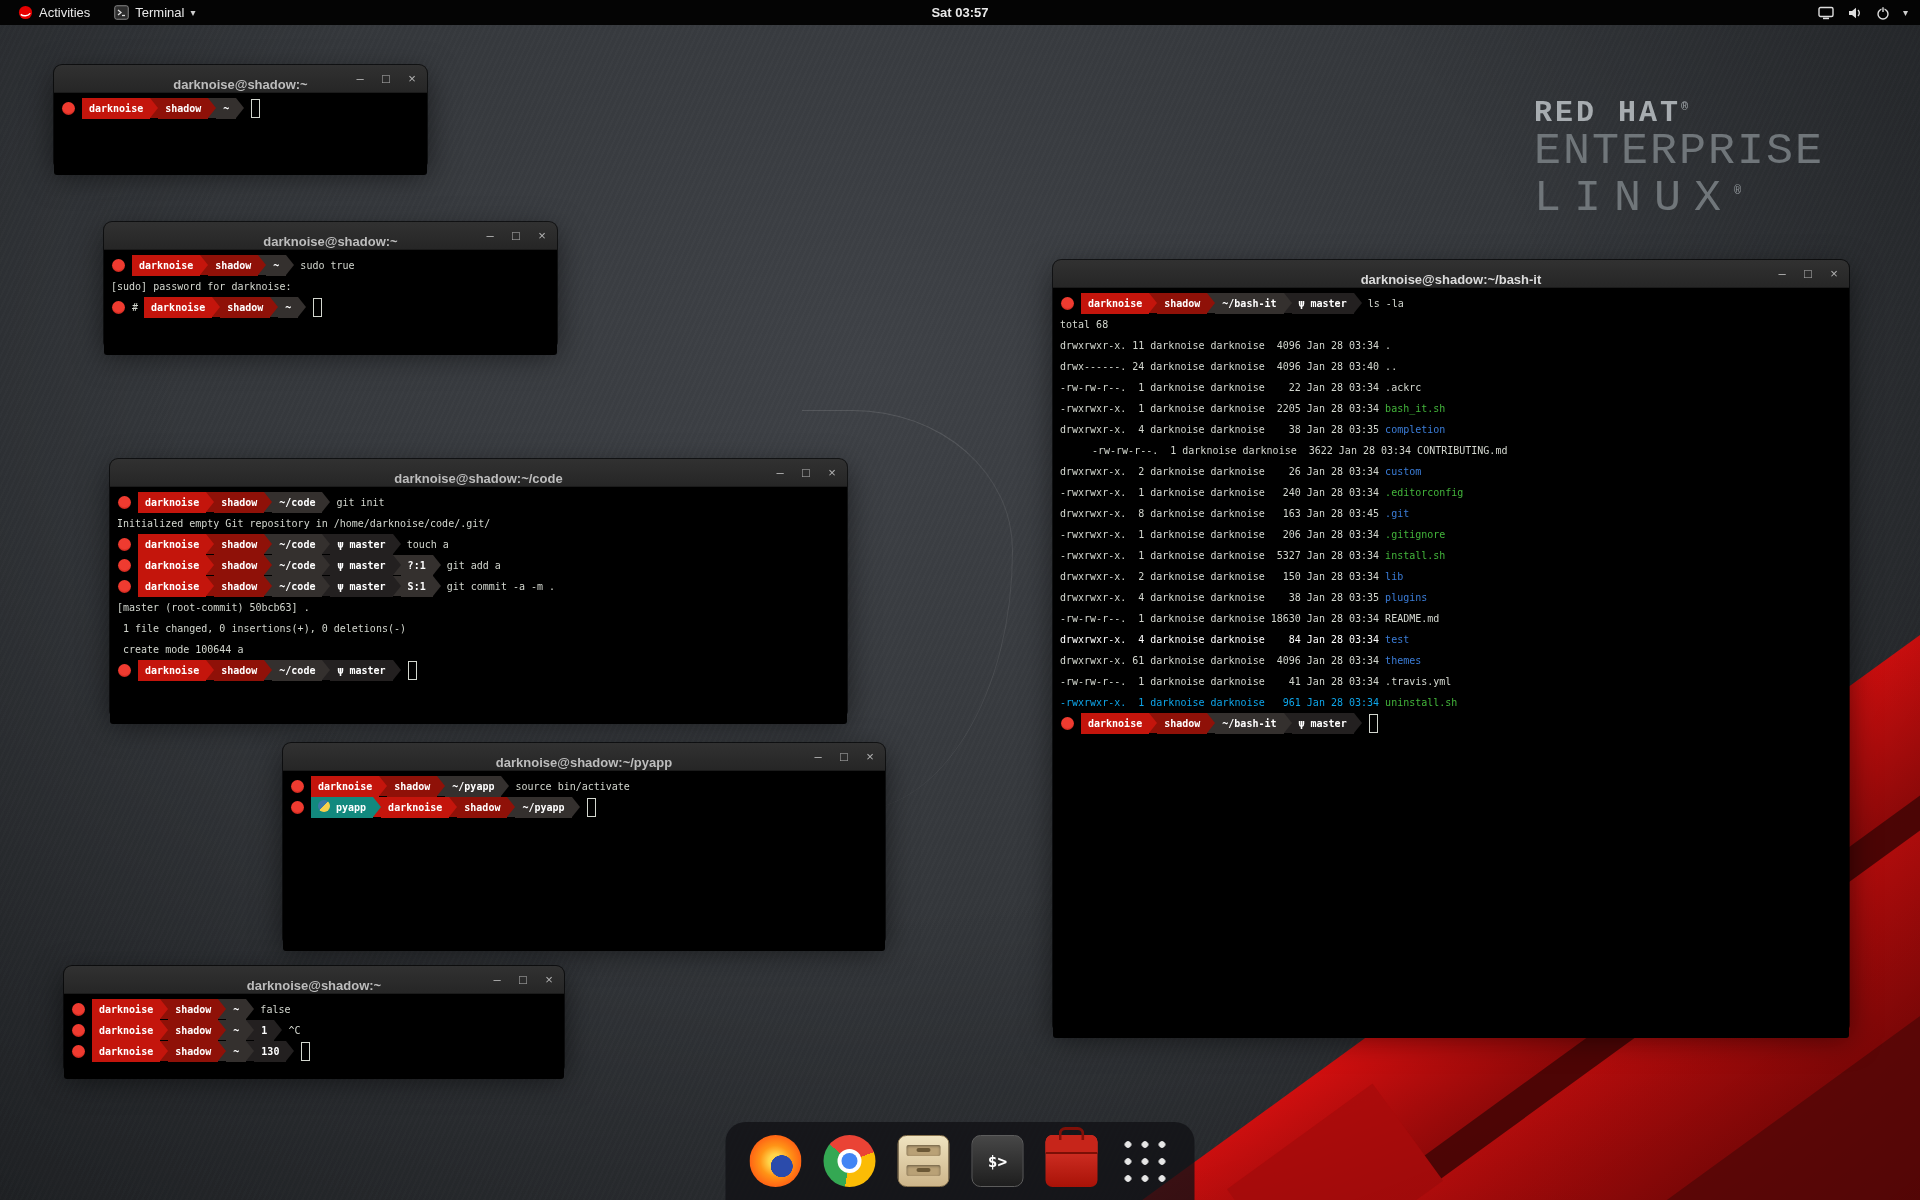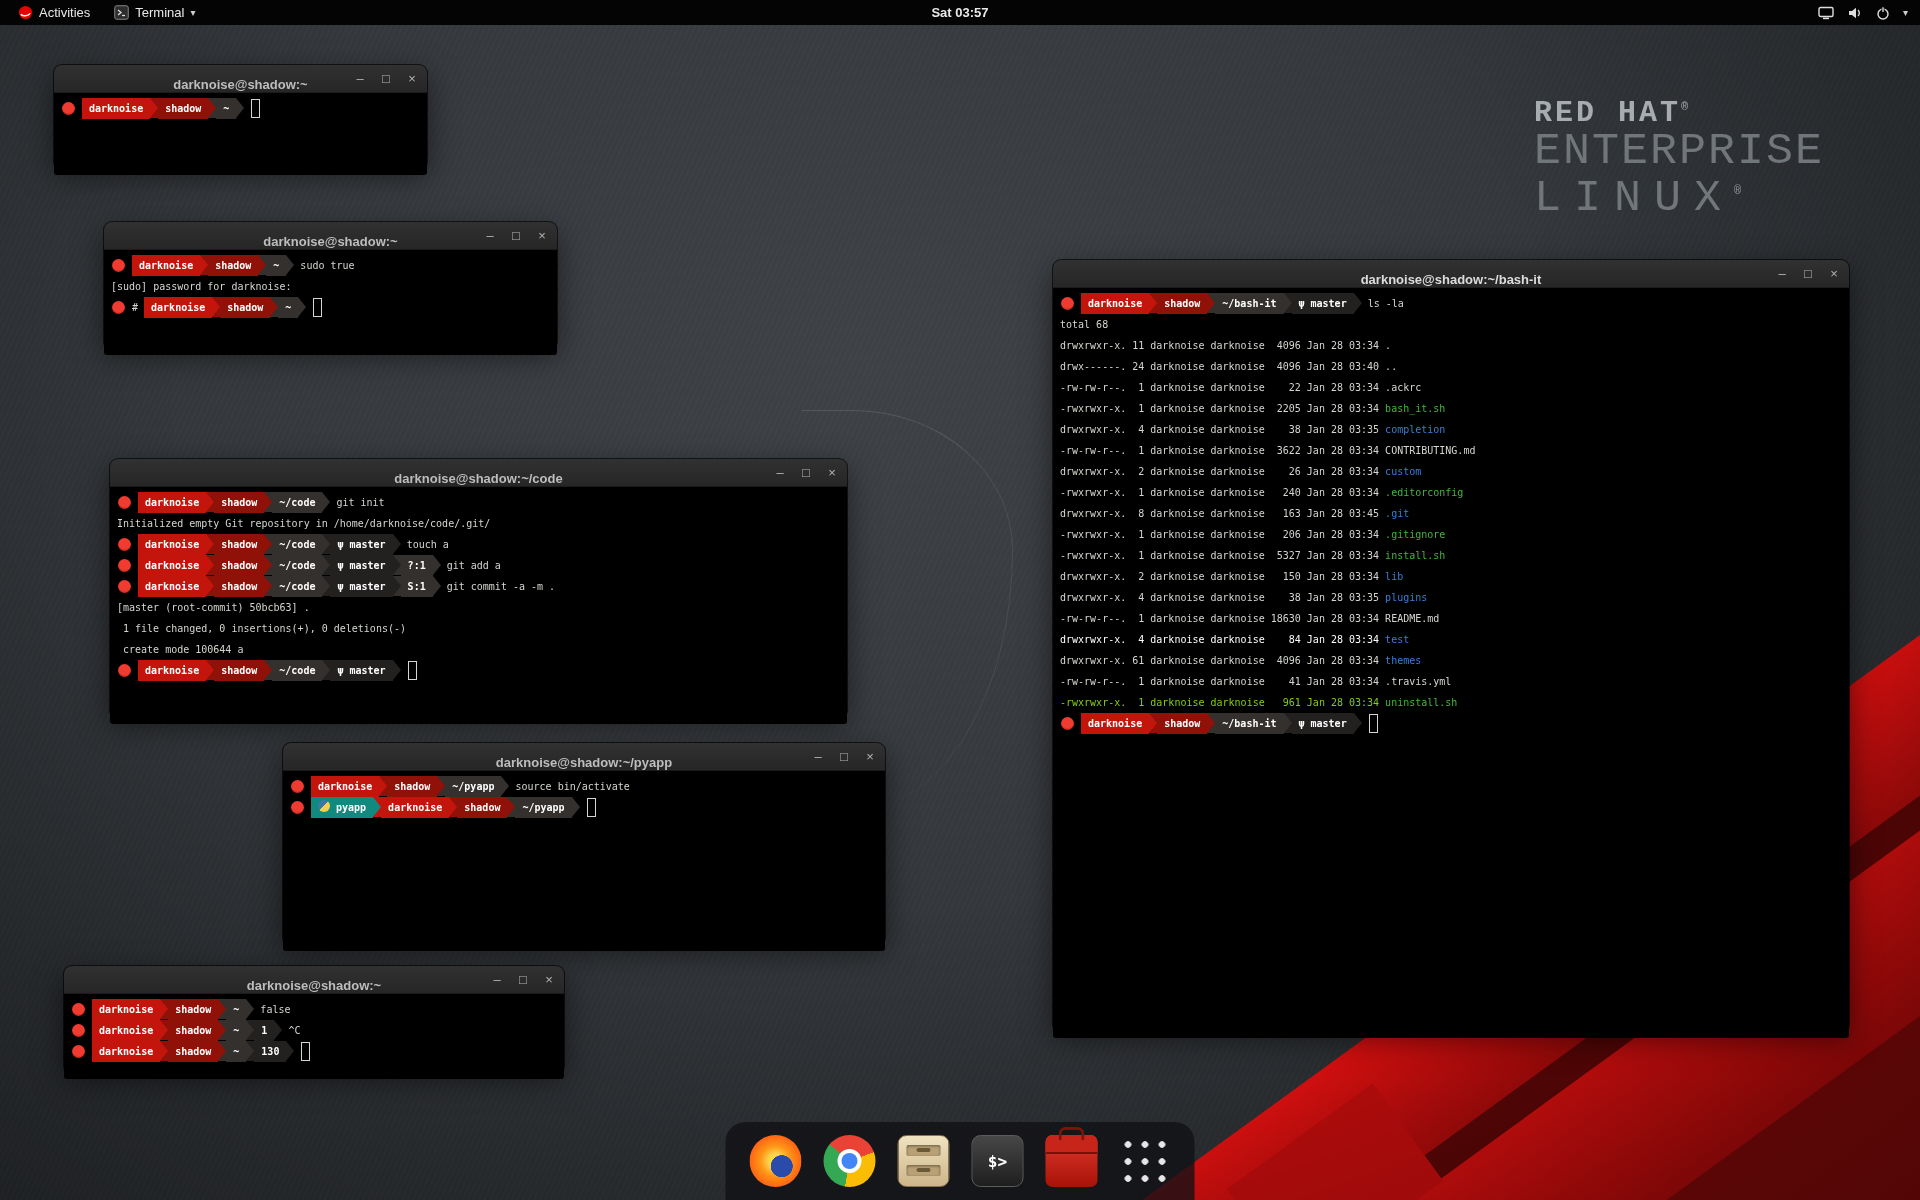--- a/index.html
+++ b/index.html
@@ -200,33 +200,33 @@
       </span>
     </div>
     <div class="term-body">
         <div class="term-line"><span class="hat-icon"></span><span class="seg" style="background: rgb(196, 21, 12);">darknoise</span><span class="seg-arrow" style="border-left-color: rgb(196, 21, 12); background: rgb(143, 17, 8);"></span><span class="seg" style="background: rgb(143, 17, 8);">shadow</span><span class="seg-arrow" style="border-left-color: rgb(143, 17, 8); background: rgb(52, 48, 46);"></span><span class="seg" style="background: rgb(52, 48, 46);">~/bash-it</span><span class="seg-arrow" style="border-left-color: rgb(52, 48, 46); background: rgb(35, 32, 32);"></span><span class="seg" style="background: rgb(35, 32, 32);">ψ master</span><span class="seg-arrow" style="border-left-color: rgb(35, 32, 32); background: transparent;"></span><span class="tx" style="color: rgb(211, 215, 207);"> ls -la</span></div>
         <div class="term-line"><span class="tx" style="color: rgb(211, 215, 207);">total 68</span></div>
         <div class="term-line"><span class="tx" style="color: rgb(211, 215, 207);">drwxrwxr-x. 11 darknoise darknoise  4096 Jan 28 03:34 </span><span class="tx" style="color: rgb(211, 215, 207);">.</span></div>
         <div class="term-line"><span class="tx" style="color: rgb(211, 215, 207);">drwx------. 24 darknoise darknoise  4096 Jan 28 03:40 </span><span class="tx" style="color: rgb(211, 215, 207);">..</span></div>
         <div class="term-line"><span class="tx" style="color: rgb(211, 215, 207);">-rw-rw-r--.  1 darknoise darknoise    22 Jan 28 03:34 </span><span class="tx" style="color: rgb(211, 215, 207);">.ackrc</span></div>
         <div class="term-line"><span class="tx" style="color: rgb(211, 215, 207);">-rwxrwxr-x.  1 darknoise darknoise  2205 Jan 28 03:34 </span><span class="tx" style="color: rgb(67, 181, 59);">bash_it.sh</span></div>
         <div class="term-line"><span class="tx" style="color: rgb(211, 215, 207);">drwxrwxr-x.  4 darknoise darknoise    38 Jan 28 03:35 </span><span class="tx" style="color: rgb(59, 125, 216);">completion</span></div>
-        <div class="term-line"><span class="tx" style="color: rgb(211, 215, 207);">-rw-rw-r--.  1 darknoise darknoise  3622 Jan 28 03:34 </span><span class="tx" style="color: rgb(211, 215, 207);">CONTRIBUTING.md</span></div>
+        <div class="term-line"><span class="tx" style="color: rgb(211, 215, 207); margin-left: 32px;">-rw-rw-r--.  1 darknoise darknoise  3622 Jan 28 03:34 </span><span class="tx" style="color: rgb(211, 215, 207);">CONTRIBUTING.md</span></div>
         <div class="term-line"><span class="tx" style="color: rgb(211, 215, 207);">drwxrwxr-x.  2 darknoise darknoise    26 Jan 28 03:34 </span><span class="tx" style="color: rgb(59, 125, 216);">custom</span></div>
         <div class="term-line"><span class="tx" style="color: rgb(211, 215, 207);">-rwxrwxr-x.  1 darknoise darknoise   240 Jan 28 03:34 </span><span class="tx" style="color: rgb(67, 181, 59);">.editorconfig</span></div>
         <div class="term-line"><span class="tx" style="color: rgb(211, 215, 207);">drwxrwxr-x.  8 darknoise darknoise   163 Jan 28 03:45 </span><span class="tx" style="color: rgb(59, 125, 216);">.git</span></div>
         <div class="term-line"><span class="tx" style="color: rgb(211, 215, 207);">-rwxrwxr-x.  1 darknoise darknoise   206 Jan 28 03:34 </span><span class="tx" style="color: rgb(67, 181, 59);">.gitignore</span></div>
         <div class="term-line"><span class="tx" style="color: rgb(211, 215, 207);">-rwxrwxr-x.  1 darknoise darknoise  5327 Jan 28 03:34 </span><span class="tx" style="color: rgb(67, 181, 59);">install.sh</span></div>
         <div class="term-line"><span class="tx" style="color: rgb(211, 215, 207);">drwxrwxr-x.  2 darknoise darknoise   150 Jan 28 03:34 </span><span class="tx" style="color: rgb(59, 125, 216);">lib</span></div>
         <div class="term-line"><span class="tx" style="color: rgb(211, 215, 207);">drwxrwxr-x.  4 darknoise darknoise    38 Jan 28 03:35 </span><span class="tx" style="color: rgb(59, 125, 216);">plugins</span></div>
         <div class="term-line"><span class="tx" style="color: rgb(211, 215, 207);">-rw-rw-r--.  1 darknoise darknoise 18630 Jan 28 03:34 </span><span class="tx" style="color: rgb(211, 215, 207);">README.md</span></div>
         <div class="term-line"><span class="tx" style="color: #ffffff;">drwxrwxr-x.  4 darknoise darknoise    84 Jan 28 03:34 </span><span class="tx" style="color: rgb(59, 125, 216);">test</span></div>
         <div class="term-line"><span class="tx" style="color: rgb(211, 215, 207);">drwxrwxr-x. 61 darknoise darknoise  4096 Jan 28 03:34 </span><span class="tx" style="color: rgb(59, 125, 216);">themes</span></div>
         <div class="term-line"><span class="tx" style="color: rgb(211, 215, 207);">-rw-rw-r--.  1 darknoise darknoise    41 Jan 28 03:34 </span><span class="tx" style="color: rgb(211, 215, 207);">.travis.yml</span></div>
-        <div class="term-line"><span class="tx" style="color: #84cc16; text-align: right;">-rwxrwxr-x.  1 darknoise darknoise   961 Jan 28 03:34 </span><span class="tx" style="color: rgb(67, 181, 59);">uninstall.sh</span></div>
+        <div class="term-line"><span class="tx" style="color: #0ea5e9; text-align: right;">-rwxrwxr-x.  1 darknoise darknoise   961 Jan 28 03:34 </span><span class="tx" style="color: rgb(67, 181, 59);">uninstall.sh</span></div>
         <div class="term-line"><span class="hat-icon"></span><span class="seg" style="background: rgb(196, 21, 12);">darknoise</span><span class="seg-arrow" style="border-left-color: rgb(196, 21, 12); background: rgb(143, 17, 8);"></span><span class="seg" style="background: rgb(143, 17, 8);">shadow</span><span class="seg-arrow" style="border-left-color: rgb(143, 17, 8); background: rgb(52, 48, 46);"></span><span class="seg" style="background: rgb(52, 48, 46);">~/bash-it</span><span class="seg-arrow" style="border-left-color: rgb(52, 48, 46); background: rgb(35, 32, 32);"></span><span class="seg" style="background: rgb(35, 32, 32);">ψ master</span><span class="seg-arrow" style="border-left-color: rgb(35, 32, 32); background: transparent;"></span><span class="term-cursor"></span></div>
       </div>
   </div>
 
   <div class="topbar">
     <div class="tb-left">
       <div class="tb-item">
         <svg width="15" height="15" viewBox="0 0 16 16">
             <circle cx="8" cy="8" r="7" fill="#e60000"></circle>
             <path d="M3 10c2.3 2.2 8 2 10-1.2" stroke="#fff" stroke-width="1.5" fill="none"></path>

